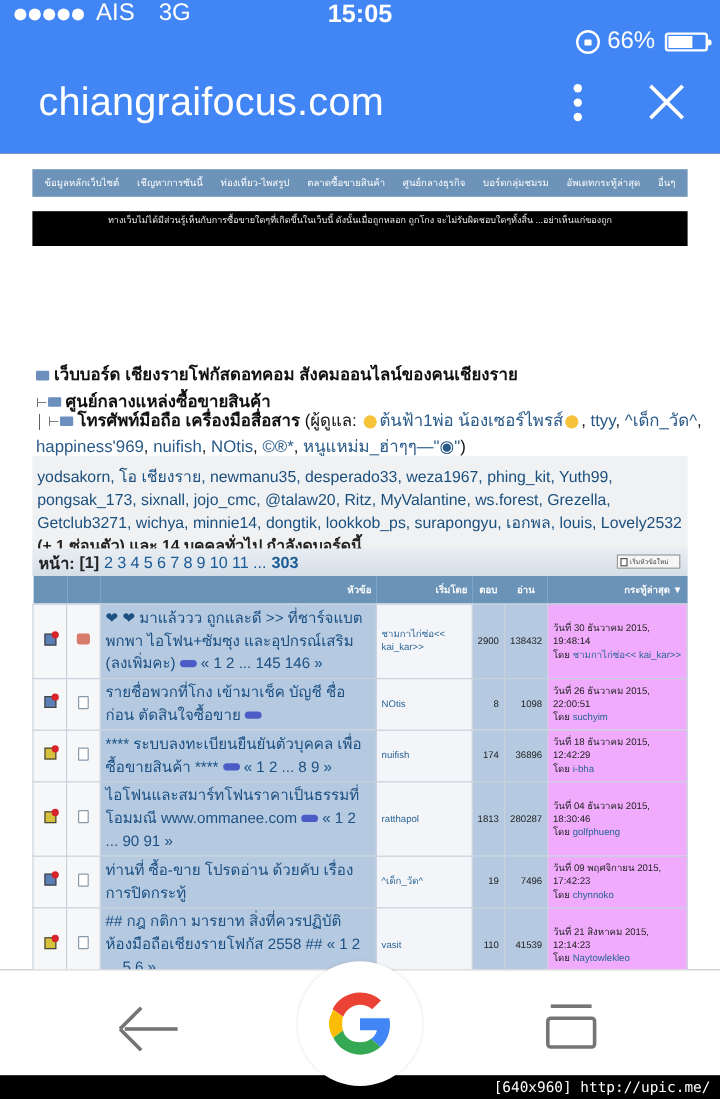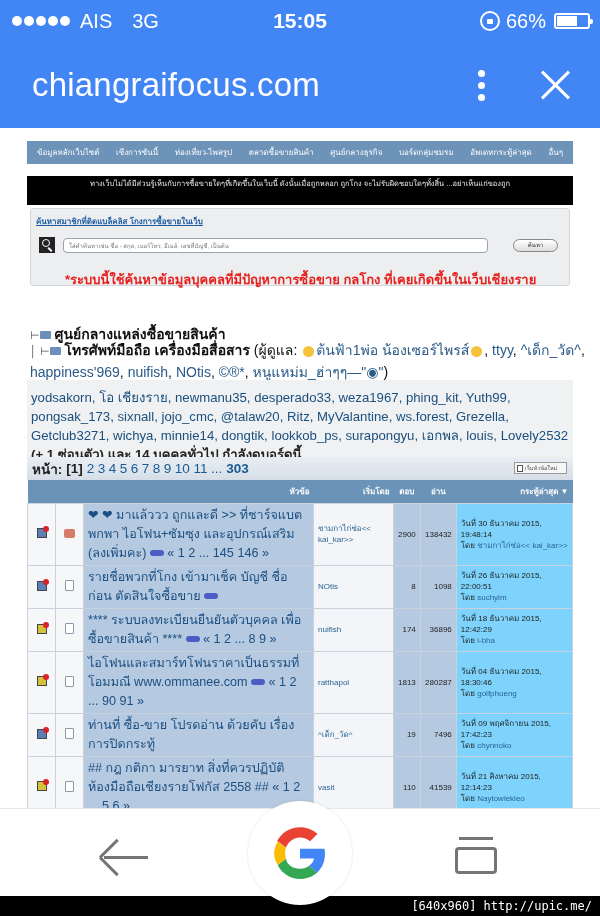--- a/index.html
+++ b/index.html
@@ -1,21 +1,21 @@
 <!DOCTYPE html>
 <html><head>
   <meta charset="utf-8">
   <style>
     * { box-sizing: border-box; margin: 0; padding: 0; }
     html, body { width: 600px; height: 916px; overflow: hidden; background: #000; }
     body { font-family: "Liberation Sans", "DejaVu Sans", sans-serif; position: relative; }
 
     
     .chrome-top { position: absolute; left: 0; top: 0; width: 600px; height: 128px; background: #4285f4; color: #fff; }
-    .status-bar { height: 42px; display: flex; align-items: center; padding: 0 10px 0 12px; font-size: 20px; position: relative; }
+    .status-bar { height: 42px; display: flex; padding: 0 10px 0 12px; font-size: 20px; position: relative; flex-direction: column; }
     .status-left { display: flex; align-items: center; gap: 4px; }
     .signal-dots { display: flex; gap: 2px; margin-right: 6px; }
     .signal-dots span { width: 10px; height: 10px; border-radius: 50%; background: #fff; display: inline-block; }
     .carrier { margin-right: 16px; }
     .status-time { position: absolute; left: 0; right: 0; text-align: center; font-weight: bold; font-size: 21px; pointer-events: none; }
     .status-right { margin-left: auto; display: flex; align-items: center; gap: 6px; }
     .rot-lock { width: 20px; height: 20px; border: 2px solid #fff; border-radius: 50%; position: relative; }
     .rot-lock:after { content: ""; position: absolute; left: 5px; top: 6px; width: 6px; height: 5px; background: #fff; border-radius: 1px; }
     .battery { width: 36px; height: 16px; border: 2px solid #fff; border-radius: 3px; position: relative; margin-left: 2px; }
     .battery .fill { position: absolute; left: 1px; top: 1px; bottom: 1px; width: 62%; background: #fff; }
@@ -68,21 +68,21 @@
     table.topics { position: absolute; left: 27px; top: 352px; width: 546px; border-collapse: collapse; font-size: 10px; }
     table.topics th { background: #6b93b8; color: #fff; font-weight: bold; font-size: 8px; height: 23px; text-align: right; padding: 0 4px; }
     table.topics th.c-replies, table.topics th.c-views { text-align: center; }
     table.topics td { border: 1px solid #c7d2dd; vertical-align: middle; padding: 2px 4px; }
     td.c-icon1 { width: 28px; background: #f6f7f9; text-align: center; }
     td.c-icon2 { width: 28px; background: #f6f7f9; text-align: center; }
     td.c-subject { width: 230px; background: #b5cae0; color: #1c4f82; font-size: 12.6px; line-height: 19px; }
     td.c-starter { width: 80px; background: #f3f5f8; color: #2a6496; font-size: 8px; line-height: 11px; }
     td.c-replies { width: 25px; background: #b5cae0; text-align: right; font-size: 8px; color: #222; }
     td.c-views { width: 36px; background: #b5cae0; text-align: right; font-size: 8px; color: #222; }
-    td.c-last { background: #7dd3fc; font-size: 8px; line-height: 11px; color: #222; }
+    td.c-last { background: #f0abfc; font-size: 8px; line-height: 11px; color: #222; }
     td.c-last .by-user { color: #2a6496; }
     .row-h { height: 43px; }
     .row-h1 { height: 58px; }
 
     .status-icon { display: inline-block; width: 10px; height: 10px; background: #5b7fb7; border: 1px solid #444; position: relative; }
     .status-icon:after { content: ""; position: absolute; right: -3px; top: -3px; width: 6px; height: 6px; background: #d8232a; border-radius: 50%; }
     .status-icon.hot { background: #d6c13a; }
     .doc-icon { display: inline-block; width: 9px; height: 11px; background: #fff; border: 1px solid #8a9aac; border-radius: 1px; }
     .thumb-icon { display: inline-block; width: 11px; height: 9px; background: #d77b6a; border-radius: 2px; }
     .new-badge { display: inline-block; width: 14px; height: 6px; background: #4b5cc7; border-radius: 3px; vertical-align: middle; }
@@ -136,44 +136,37 @@
         <span></span>
       </div>
     <div class="close-x"></div>
   </div>
 </div>
 
 <div class="page">
 
   <div class="topnav">
     <span>ข้อมูลหลักเว็บไซต์</span>
-    <span>เชีงการซันนี้</span>
+    <span>เชีญหาการซันนี้</span>
     <span>ท่องเที่ยว-ไพสรูป</span>
     <span>ตลาดซื้อขายสินค้า</span>
     <span>ศูนย์กลางธุรกิจ</span>
     <span>บอร์ดกลุ่มชมรม</span>
     <span>อัพเดทกระทู้ล่าสุด</span>
     <span>อื่นๆ</span>
   </div>
 
   <div class="warning">
     <div>ทางเว็บไม่ได้มีส่วนรู้เห็นกับการซื้อขายใดๆที่เกิดขึ้นในเว็บนี้ ดังนั้นเมื่อถูกหลอก ถูกโกง จะไม่รับผิดชอบใดๆทั้งสิ้น ...อย่าเห็นแก่ของถูก</div>
   </div>
 
-  <div class="search-box">
-    <div class="search-title">ค้นหาสมาชิกที่ติดแบล็คลิส โกงการซื้อขายในเว็บ</div>
-    <div class="search-icon-box">
-        <span class="lens"></span>
-        <span class="handle"></span>
-      </div>
-    <input class="search-input" type="text" placeholder="ใส่คำค้นหาเช่น ชื่อ - สกุล, เบอร์โทร, อีเมล์, เลขที่บัญชี, เป็นต้น" style="">
-    <div class="search-btn">ค้นหา</div>
-    <div class="search-note">*ระบบนี้ใช้ค้นหาข้อมูลบุคคลที่มีปัญหาการซื้อขาย กลโกง ที่เคยเกิดขึ้นในเว็บเชียงราย</div>
-  </div>
-
+
+  <div class="crumb" style="top:173px;">
+    <span class="folder"></span><span>เว็บบอร์ด เชียงรายโฟกัสดอทคอม สังคมออนไลน์ของคนเชียงราย</span>
+  </div>
   <div class="crumb" style="top:195px;">
     <span class="tree">⊢</span><span class="folder"></span><span>ศูนย์กลางแหล่งซื้อขายสินค้า</span>
   </div>
   <div class="crumb" style="top:211px;">
     <span class="tree">│ ⊢</span><span class="folder"></span><span>โทรศัพท์มือถือ เครื่องมือสื่อสาร</span>
     <span class="normal">(ผู้ดูแล:</span>
     <span class="emoji-face"></span><span class="mod-link">ต้นฟ้า1พ่อ น้องเซอร์ไพรส์</span><span class="emoji-face"></span><span class="normal">, </span><span class="mod-link">ttyy</span><span class="normal">, </span><span class="mod-link">^เด็ก_วัด^</span><span class="normal">,</span>
   </div>
   <div class="crumb" style="top:233px; font-weight:normal;">
     <span class="mod-link">happiness'969</span><span>, </span><span class="mod-link">nuifish</span><span>, </span><span class="mod-link">NOtis</span><span>, </span><span class="mod-link">©®*</span><span>, </span><span class="mod-link">หนูแหม่ม_ฮ่าๆๆ—"◉"</span><span>)</span>

